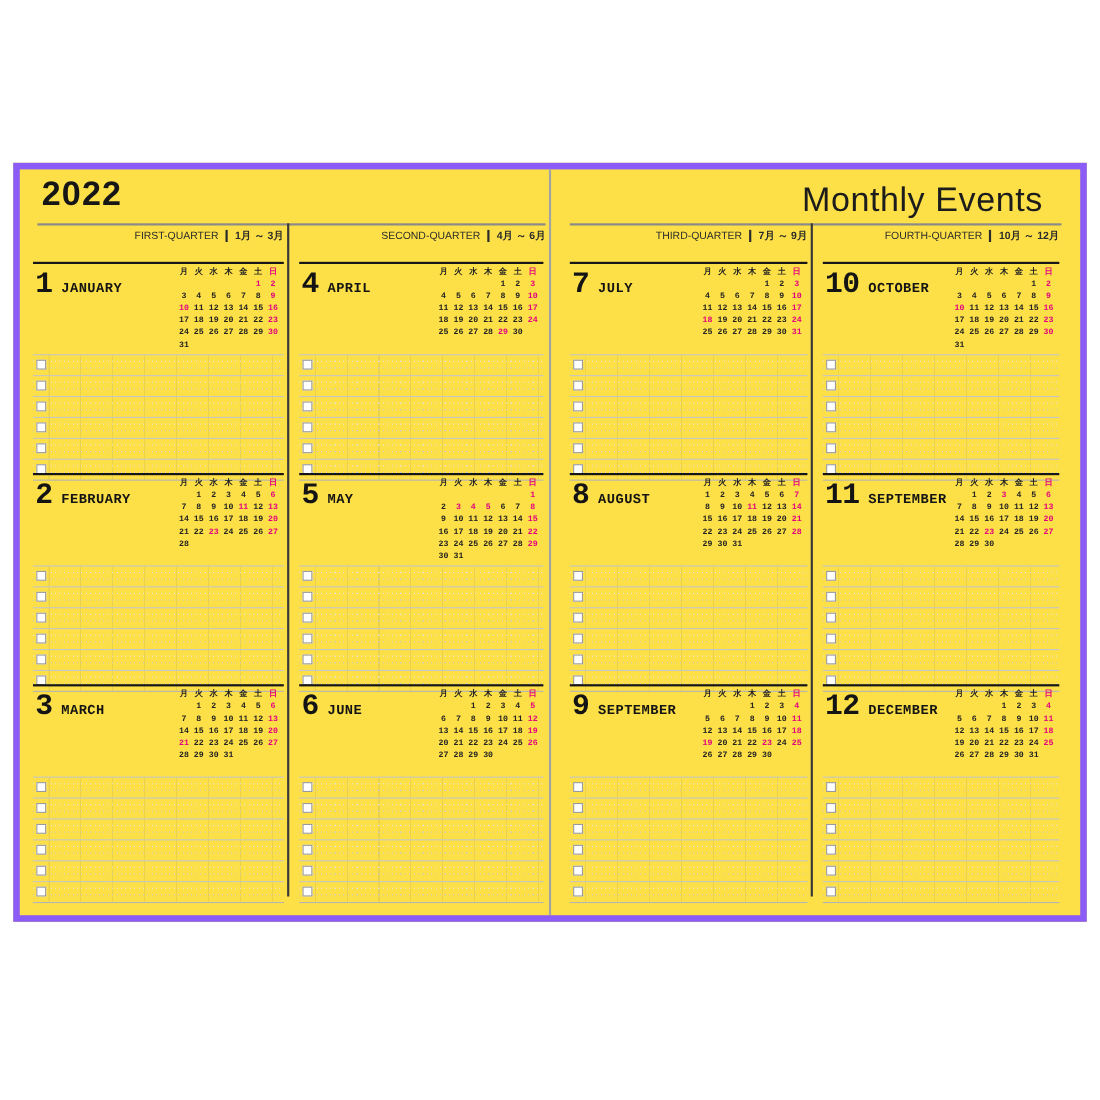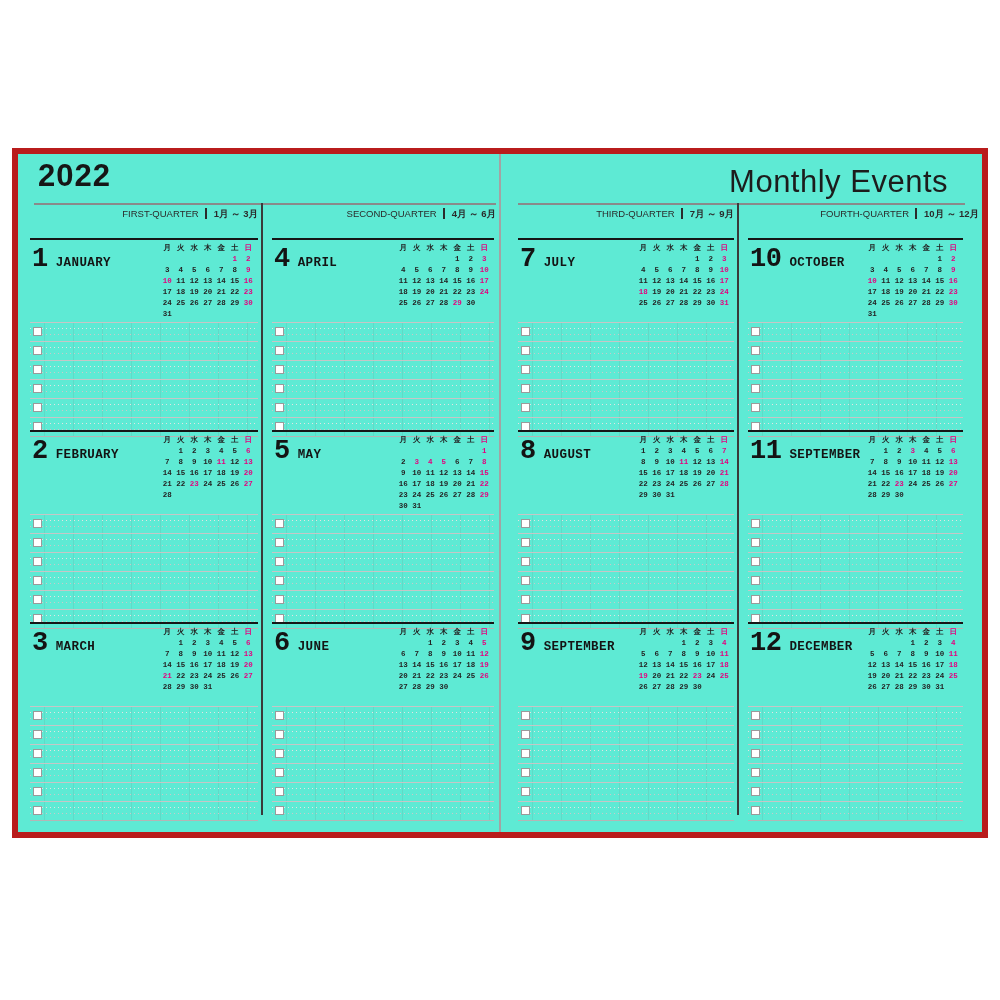--- a/index.html
+++ b/index.html
@@ -3,42 +3,42 @@
 <meta charset="utf-8">
 <style>
   html,body{margin:0;padding:0;}
   body{
     width:1000px;height:1000px;background:#ffffff;position:relative;
     font-family:"Liberation Sans","DejaVu Sans",sans-serif;color:#1a1a1a;
     -webkit-font-smoothing:antialiased;
   }
   .spread{
     position:absolute;left:12px;top:148px;width:964px;height:678px;
-    border:6px solid #b91c1c;background:#5eead4;
+    border:6px solid #8b5cf6;background:#fde047;
   }
   .year{
     position:absolute;left:20px;top:4px;font-size:31px;font-weight:700;
     letter-spacing:1px;color:#161616;
   }
   .title{
     position:absolute;right:34px;top:10px;font-size:31px;font-weight:400;
     letter-spacing:.5px;color:#1c1c1c;
   }
   .head-rule{position:absolute;top:49px;height:2px;background:#8a8a8a;}
   .head-rule.left{left:16px;width:462px;}
   .head-rule.right{left:500px;width:447px;}
   .quarter{
     position:absolute;top:54px;height:12px;font-size:9.5px;color:#2b2b2b;
     text-align:right;white-space:nowrap;
   }
   .quarter b{margin-left:6px;padding-left:7px;border-left:2px solid #2b2b2b;font-weight:700;}
   .q1{left:16px;width:224px;}
   .q2{left:252px;width:226px;}
   .q3{left:494px;width:222px;}
-  .q4{left:744px;width:217px;}
+  .q4{left:728px;width:217px;}
   .spine{position:absolute;left:481px;top:0;width:2px;height:678px;background:#a3a3a3;}
   .col-divider{position:absolute;top:49px;height:612px;width:2px;background:#3a3a3a;}
   .d1{left:243px;}
   .d2{left:719px;}
   .month-col{position:absolute;top:84px;}
   .c1{left:12px;width:228px;}
   .c2{left:254px;width:222px;}
   .c3{left:500px;width:216px;}
   .c4{left:730px;width:215px;}
   .month-section{height:192px;border-top:2px solid #161616;box-sizing:border-box;position:relative;font-family:Liberation Mono, monospace;}

